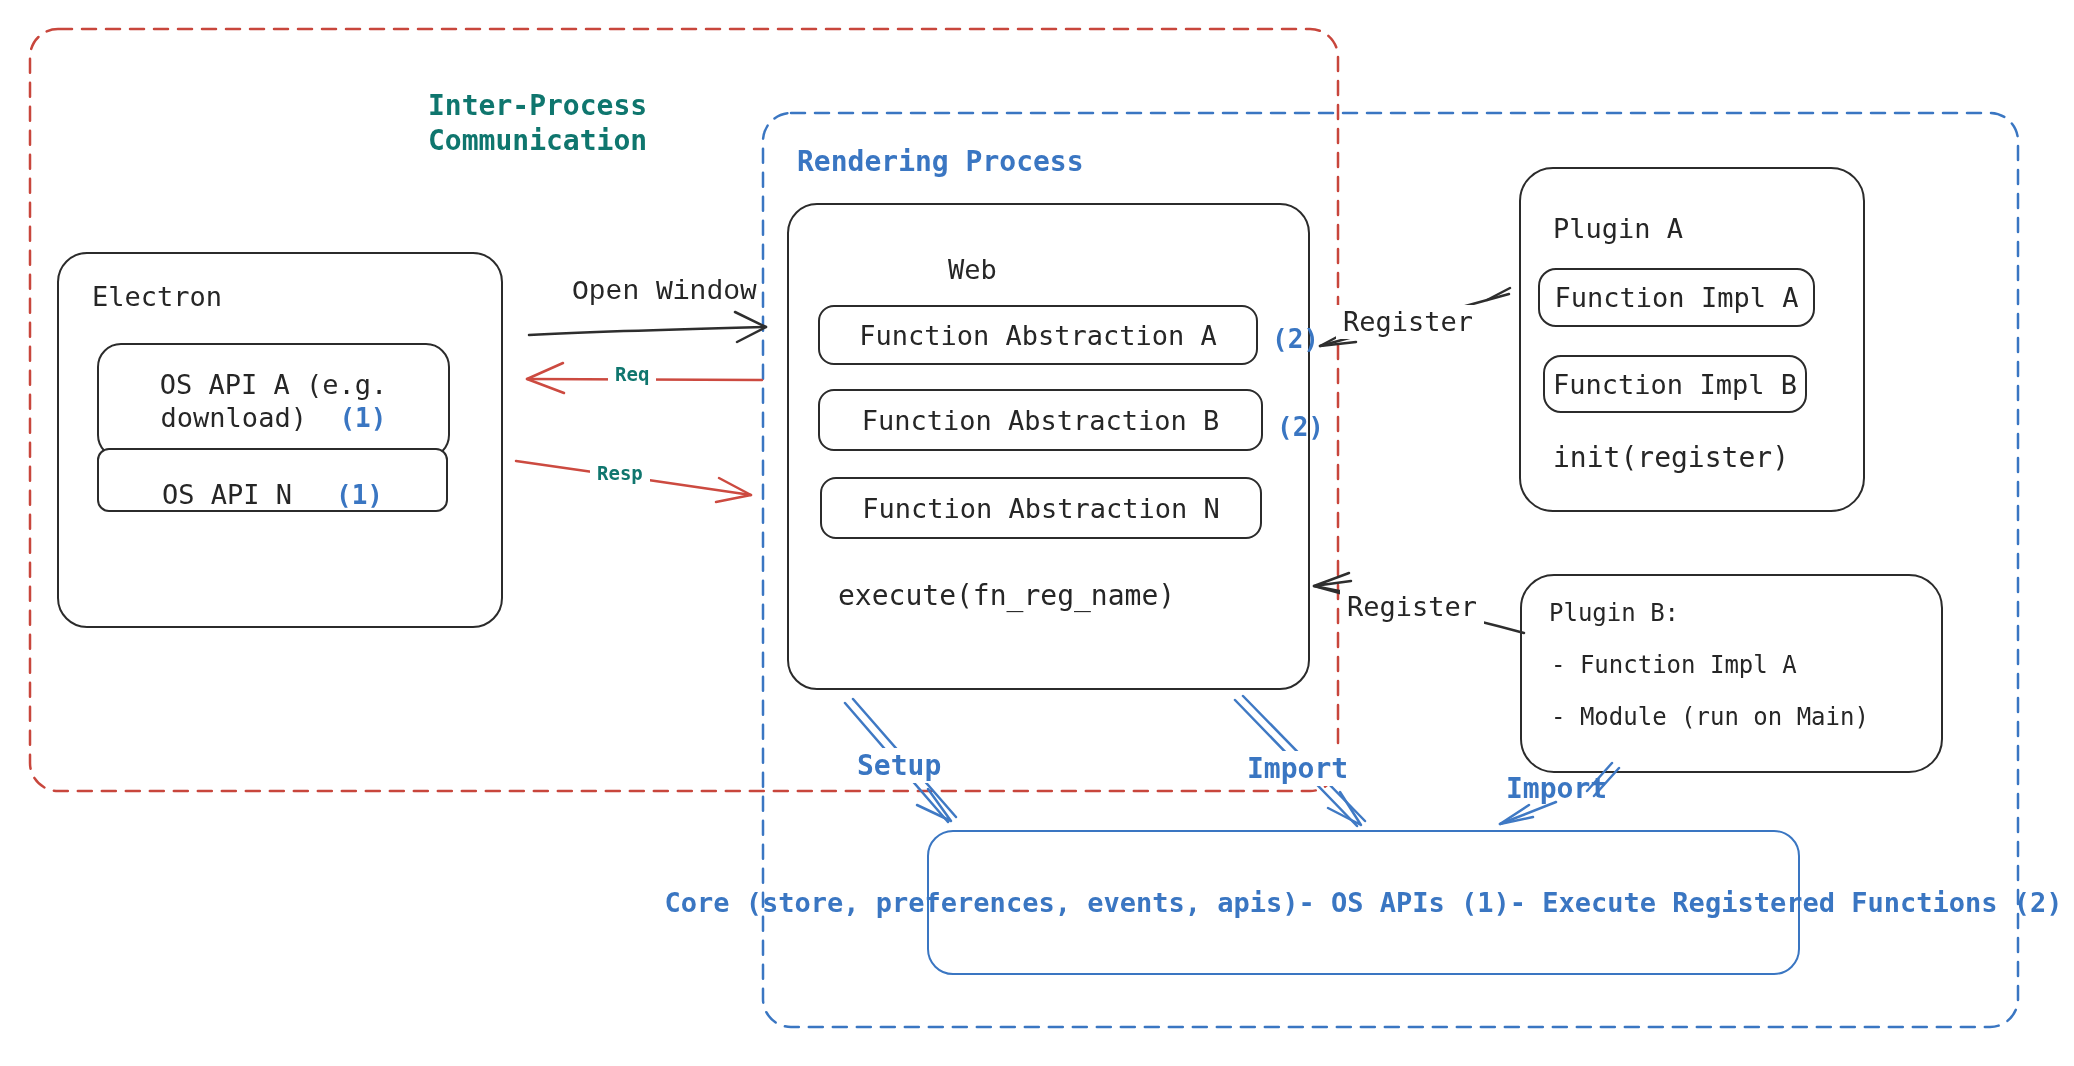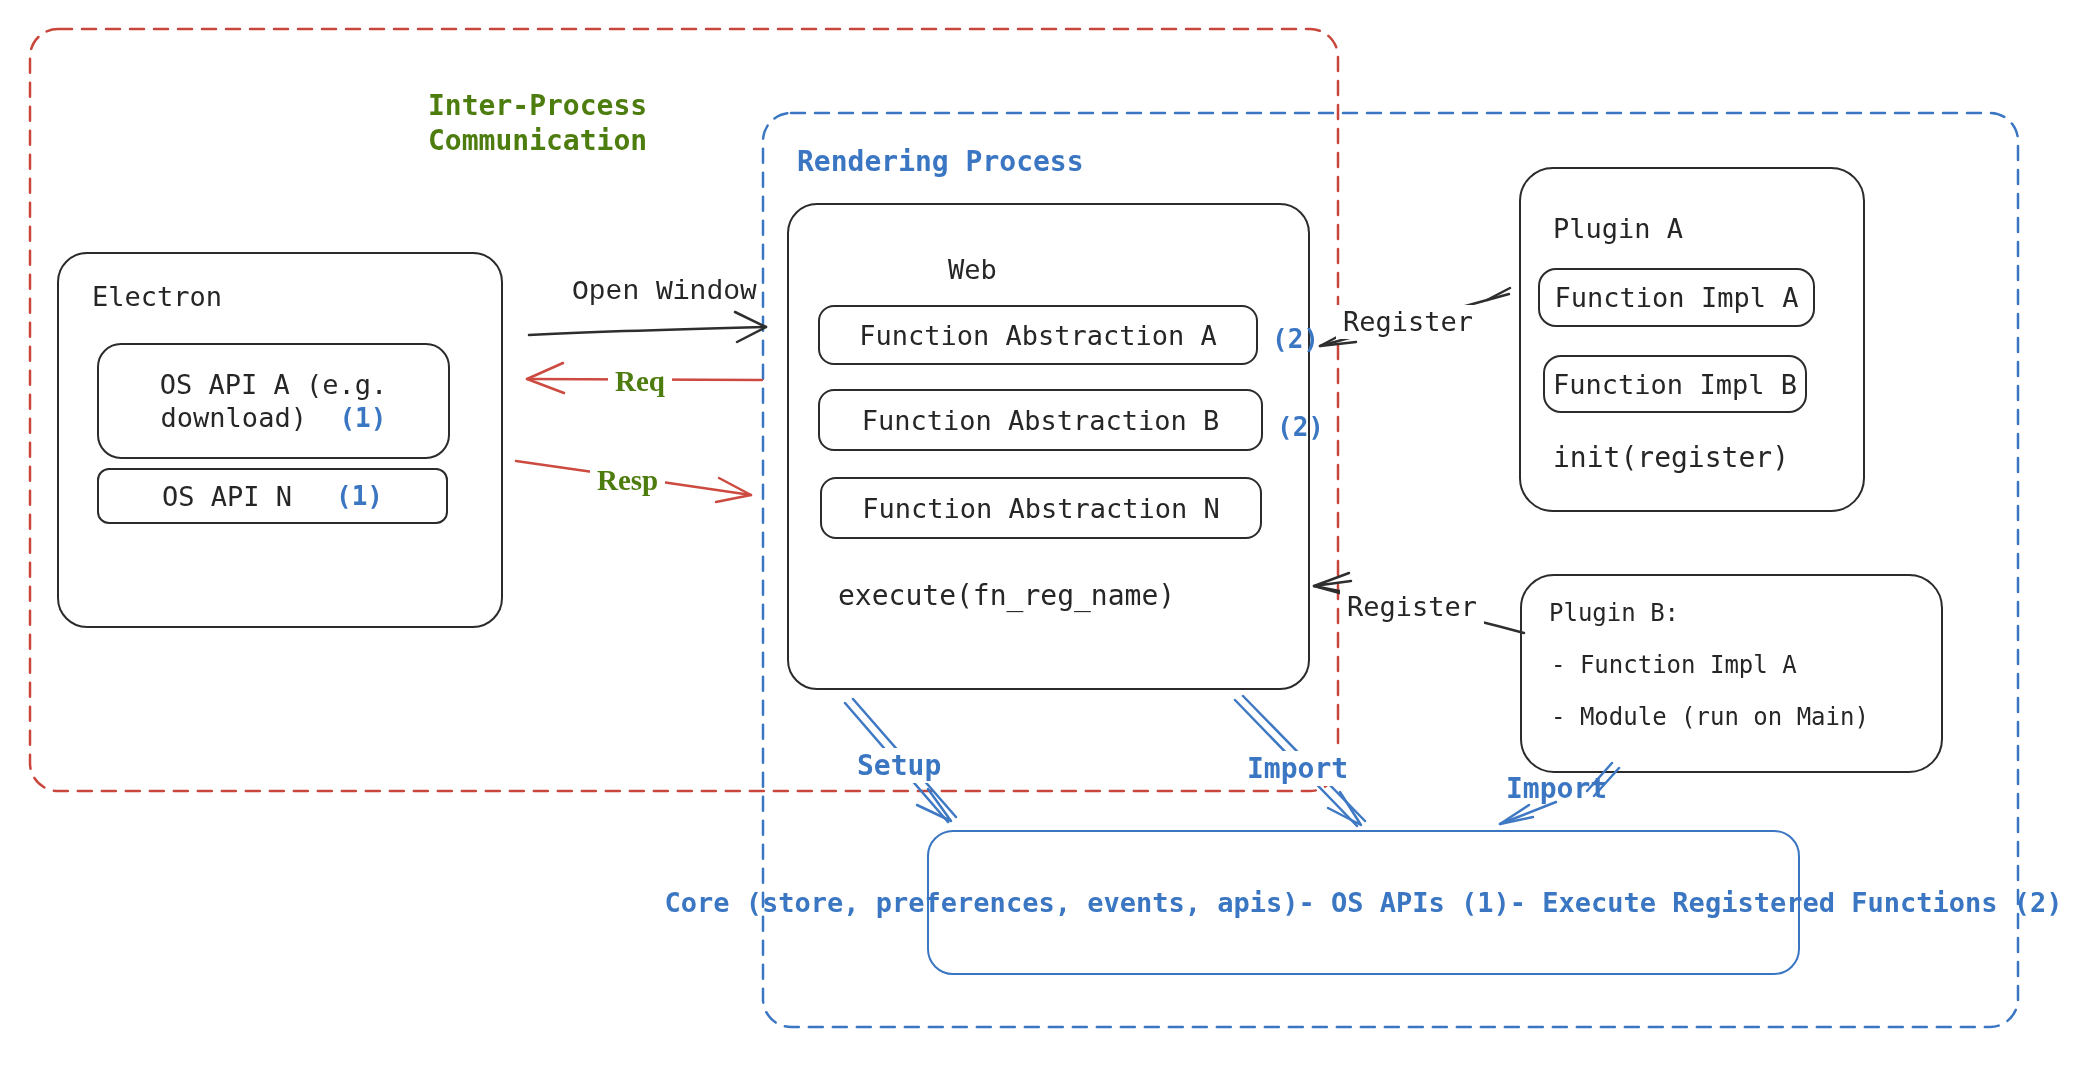--- a/index.html
+++ b/index.html
@@ -6,26 +6,26 @@
   .canvas{
     position:relative;width:2074px;height:1066px;background:#ffffff;overflow:hidden;
     font-family:"DejaVu Sans Mono","Liberation Mono",monospace;color:#262626;
   }
   .box{position:absolute;background:#ffffff;border:2.5px solid #2b2b2b;box-sizing:border-box;z-index:1;}
   .inner{border-width:2px;display:flex;align-items:center;justify-content:center;text-align:center;}
   .t{position:absolute;white-space:pre;z-index:1;line-height:1.25;}
   .lbl{position:absolute;white-space:pre;z-index:3;line-height:1.25;}
   .onwhite{background:#ffffff;padding:0 7px;}
   .ink{color:#262626;}
-  .red{color:#4d7c0f;font-weight:bold;}
+  .red{color:#0f766e;font-weight:bold;}
   .blue{color:#3a76c2;font-weight:bold;}
   .badge{color:#3a76c2;font-weight:bold;font-size:26px;}
   .fs27{font-size:27px;}
   .fs28{font-size:28px;}
-  .fs29{font-size:29px;font-family:Liberation Serif, serif;}
+  .fs29{font-size:19px;}
   svg.overlay{position:absolute;left:0;top:0;z-index:2;pointer-events:none;}
   svg.overlay path,svg.overlay rect{fill:none;stroke-width:2.5;stroke-linecap:round;}
   .s-ink{stroke:#2e2e2e;}
   .s-red{stroke:#cc4a40;}
   .s-blue{stroke:#3f79c4;}
   .dash-red{stroke:#c8463c;stroke-dasharray:14 10;}
   .dash-blue{stroke:#3a76c2;stroke-dasharray:14 10;}
   .core-box{border-color:#3a76c2;display:flex;align-items:center;justify-content:center;}
   .core-box div{color:#3a76c2;font-weight:bold;font-size:27px;line-height:35px;text-align:center;white-space:pre;}
   .pluginb-line{font-size:24px;}
@@ -37,21 +37,21 @@
 <div class="canvas">
 
   <div class="box" style="left:57px;top:252px;width:446px;height:376px;border-radius:30px;"></div>
   <div class="t fs27 ink" style="left:92px;top:280px;">Electron</div>
 
   <div class="box inner apiA" style="left:97px;top:343px;width:353px;height:116px;border-radius:24px;font-size:27px;">
     <div style="white-space:pre;">OS API A (e.g.</div>
     <div style="white-space:pre;"><span>download)</span>  <span class="badge">(1)</span></div>
   </div>
 
-  <div class="box inner" style="left:97px;top:468px;width:351px;height:56px;border-radius:12px;font-size:27px;">
+  <div class="box inner" style="left:97px;top:448px;width:351px;height:64px;border-radius:12px;font-size:27px;align-items:flex-end;">
     <span style="white-space:pre;">OS API N</span>
     <span style="display:inline-block;width:44px;"></span>
     <span class="badge">(1)</span>
   </div>
 
   <div class="box" style="left:787px;top:203px;width:523px;height:487px;border-radius:30px;"></div>
   <div class="t fs27 ink" style="left:948px;top:253px;">Web</div>
 
   <div class="box inner" style="left:818px;top:305px;width:440px;height:60px;border-radius:16px;font-size:27px;">
     <span style="white-space:pre;">Function Abstraction A</span>

